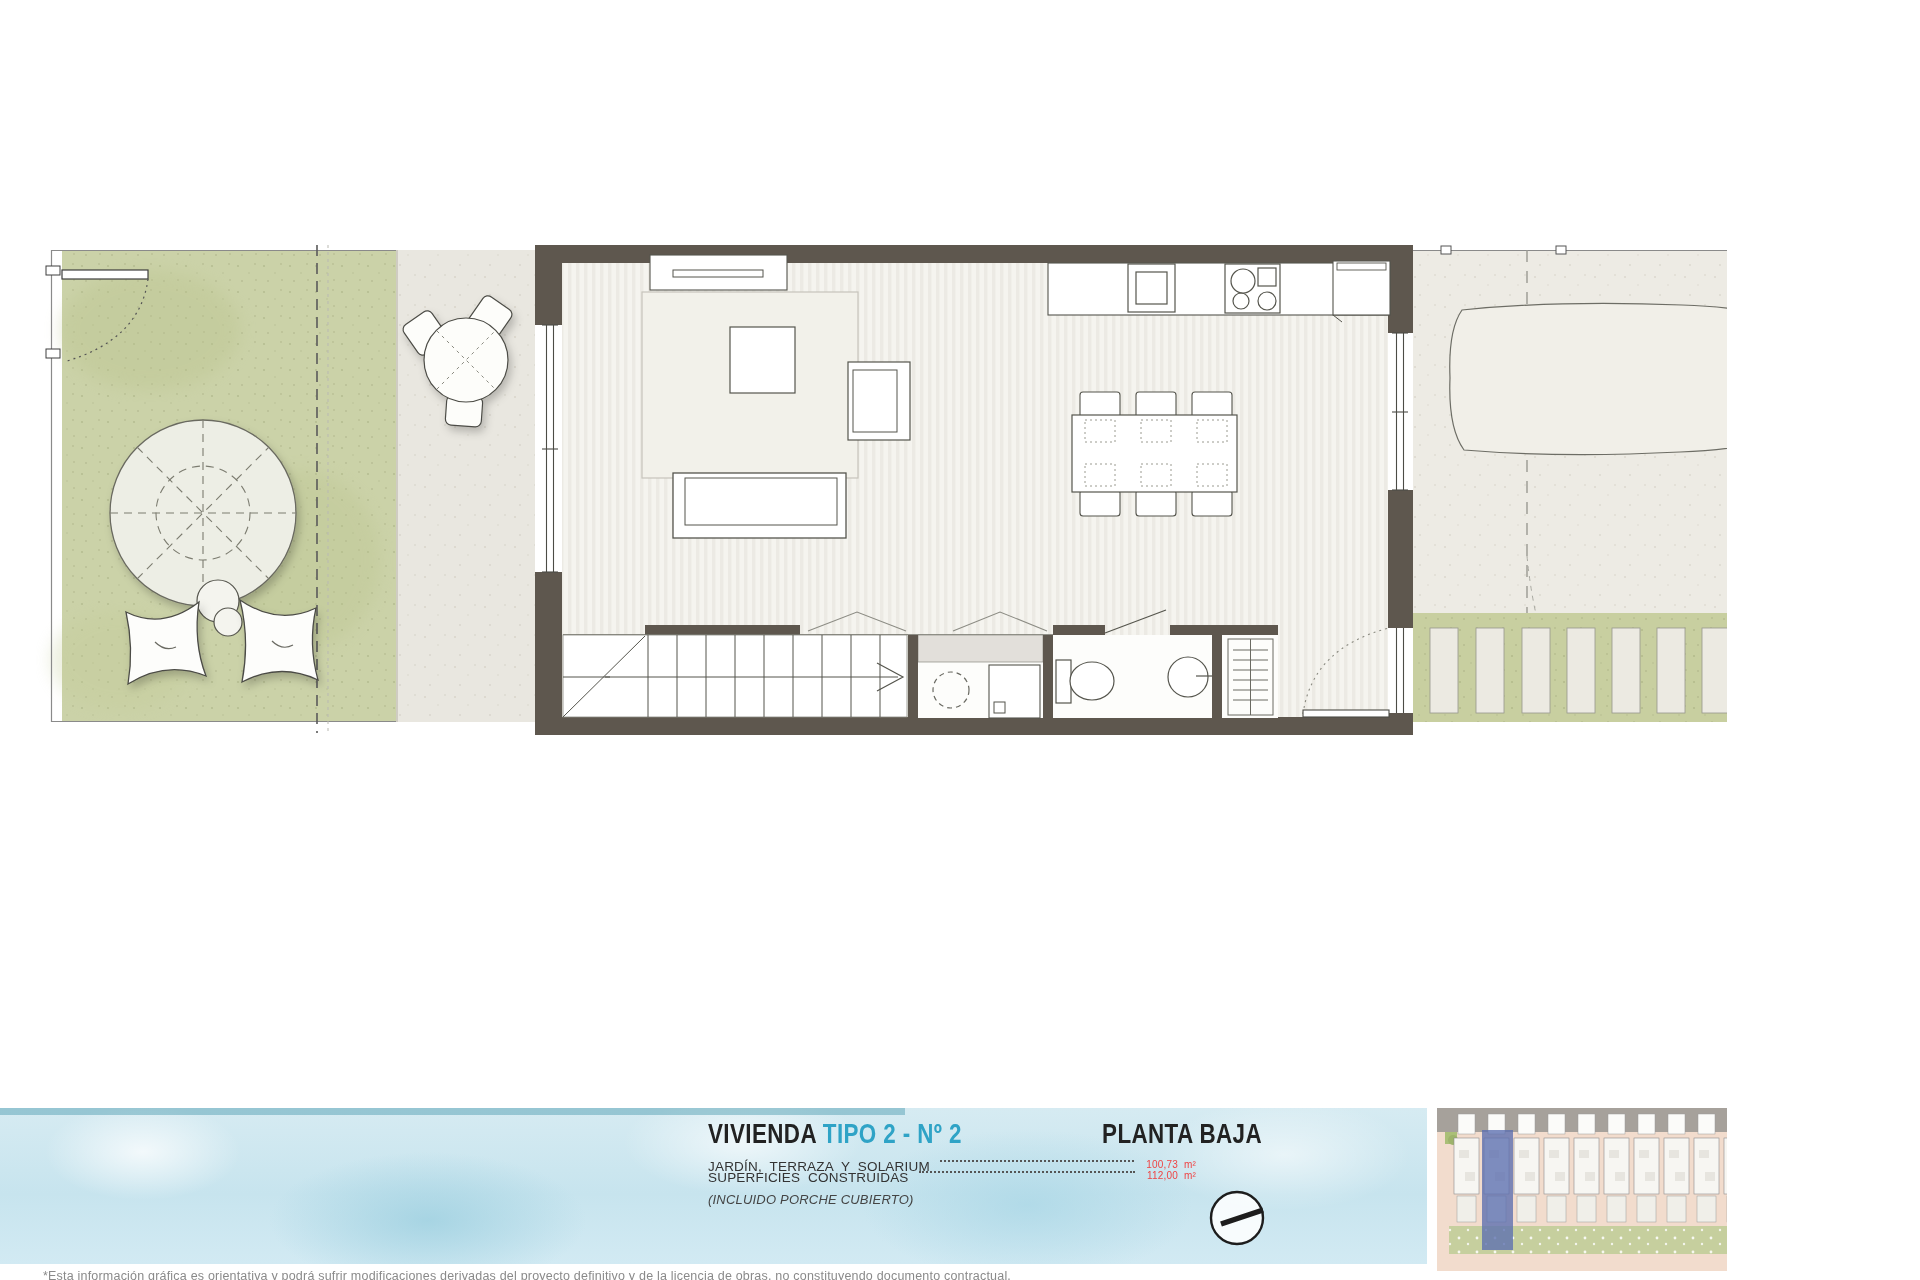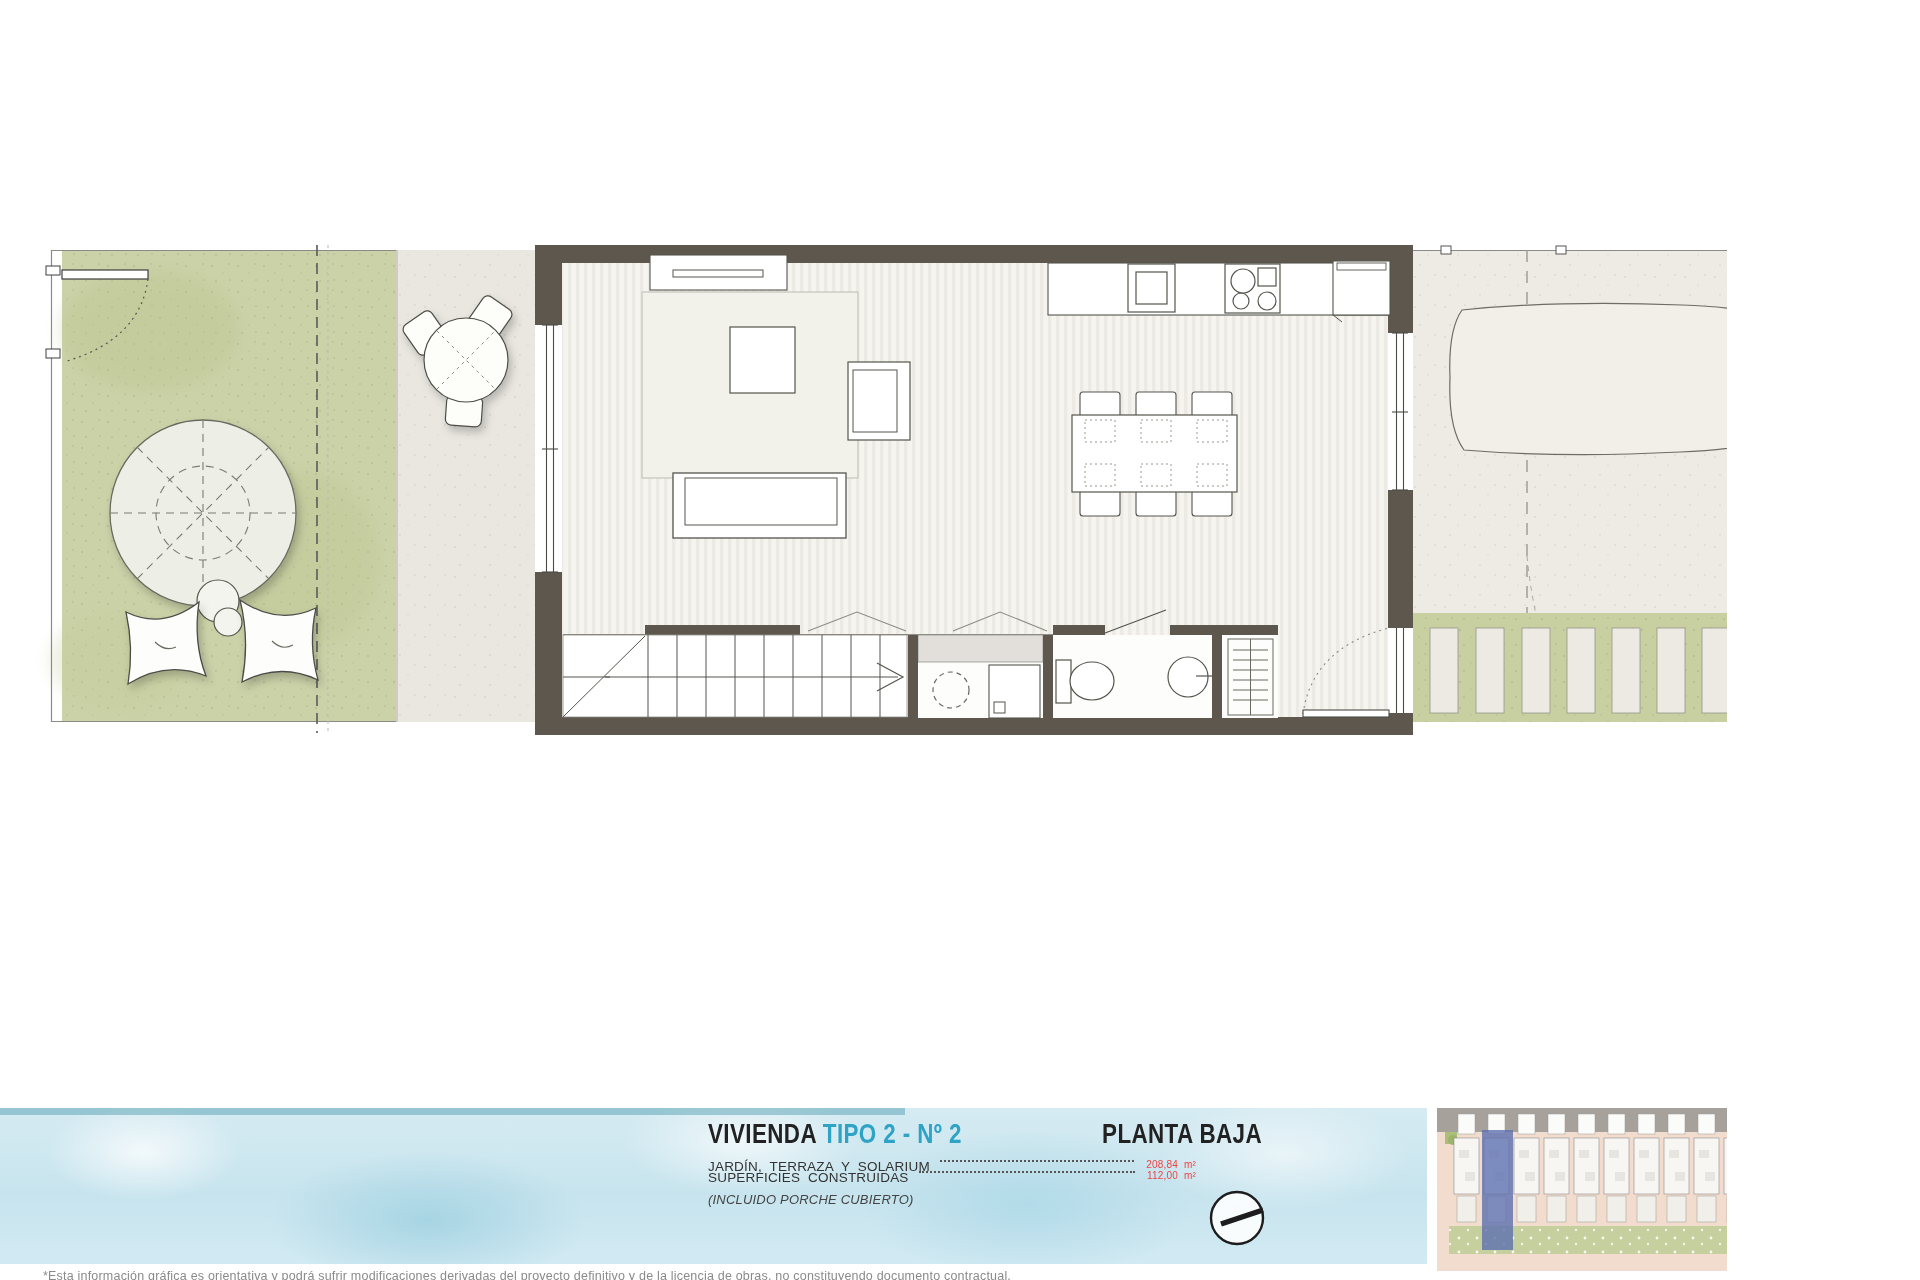--- a/index.html
+++ b/index.html
@@ -376,21 +376,21 @@
   <div class="area-row" style="top:1170px;">
     <span class="lbl">SUPERFICIES  CONSTRUIDAS</span>
     <span class="leader"></span>
     <span class="val"><span>112,00</span>&nbsp;&nbsp;<span>m²</span></span>
   </div>
   <div class="sub-label">(INCLUIDO PORCHE CUBIERTO)</div>
 
   <div class="area-row" style="top:1159px;">
     <span class="lbl">JARDÍN,  TERRAZA  Y  SOLARIUM</span>
     <span class="leader"></span>
-    <span class="val"><span>208,84</span>&nbsp;&nbsp;<span>m²</span></span>
+    <span class="val"><span>100,73</span>&nbsp;&nbsp;<span>m²</span></span>
   </div>
 
   <svg class="compass" width="60" height="60" viewBox="0 0 60 60">
     <circle cx="29" cy="29" r="26" fill="rgba(255,255,255,.85)" stroke="#1d1d1d" stroke-width="2.4"></circle>
     <line x1="13" y1="35" x2="55" y2="21" stroke="#1d1d1d" stroke-width="5.5"></line>
   </svg>
 
   <svg class="thumb" width="396" height="163" viewBox="0 0 396 163">
     <defs>
       <pattern id="dotsW" width="18" height="14" patternUnits="userSpaceOnUse">

